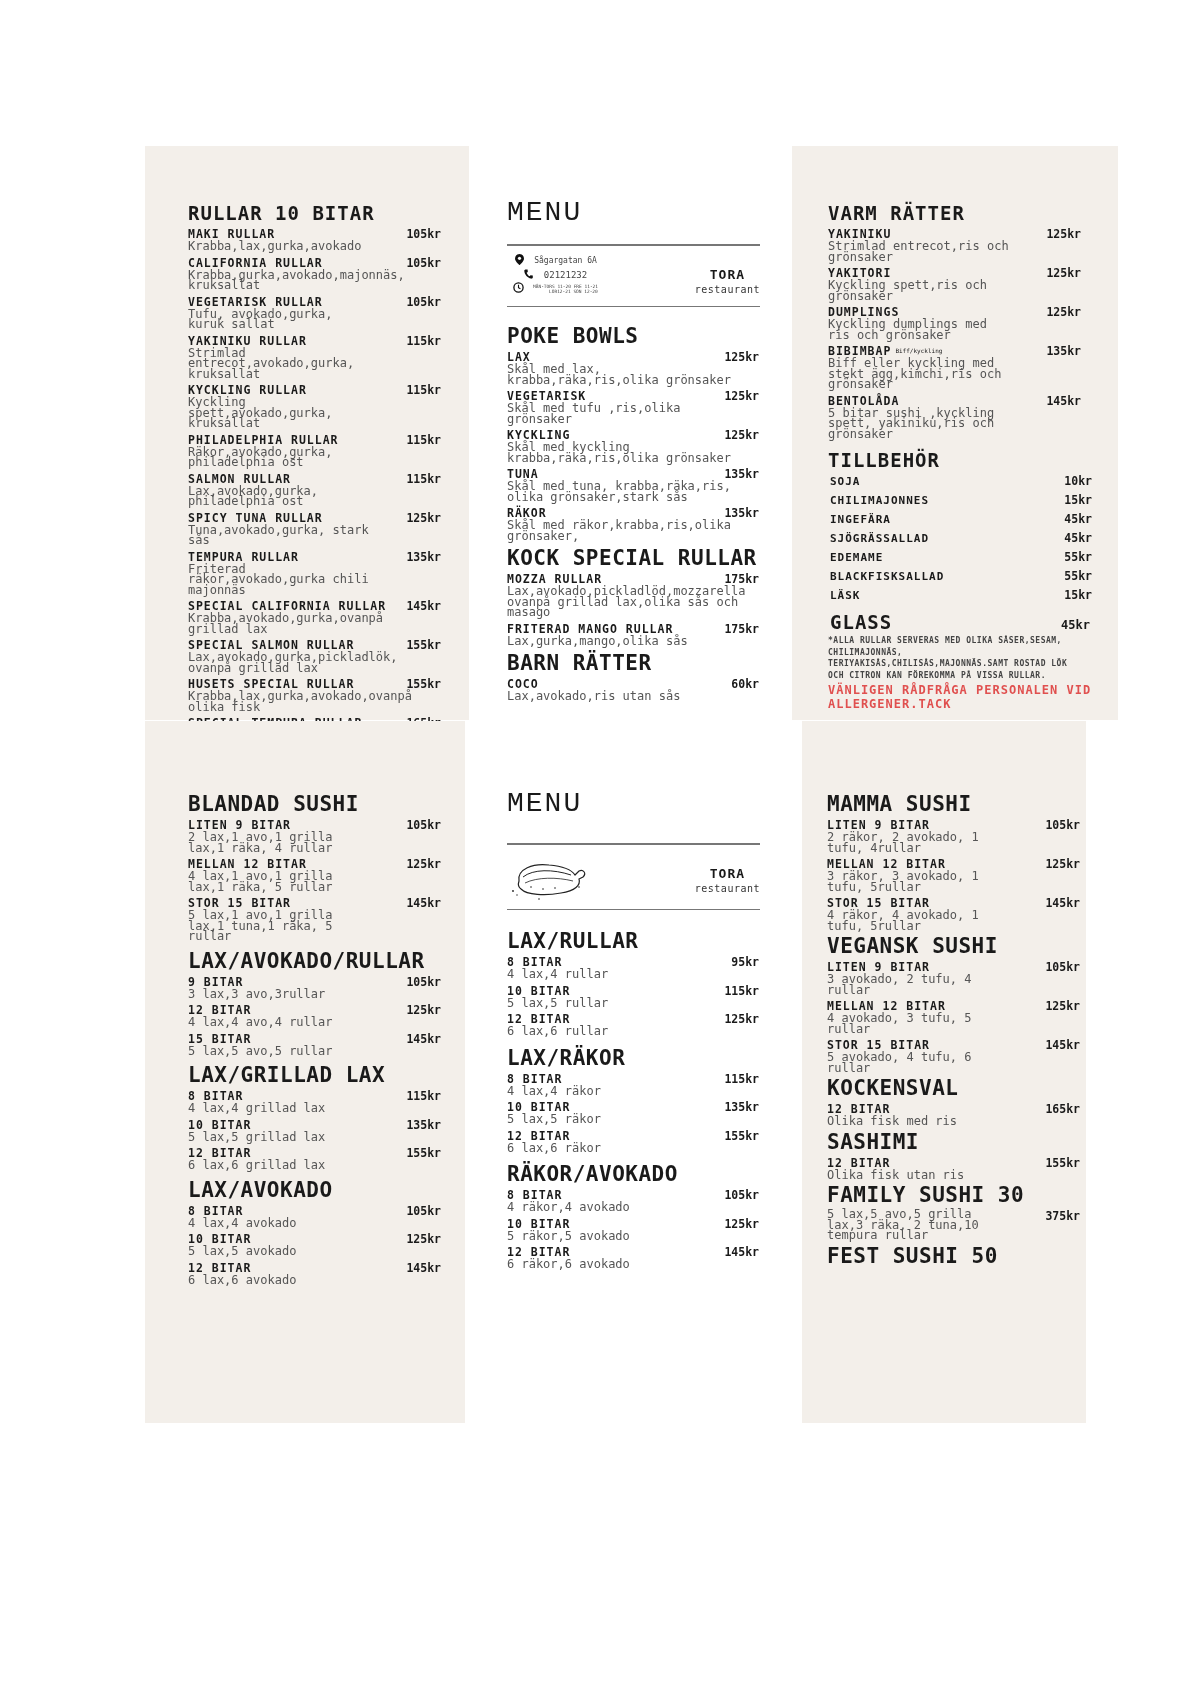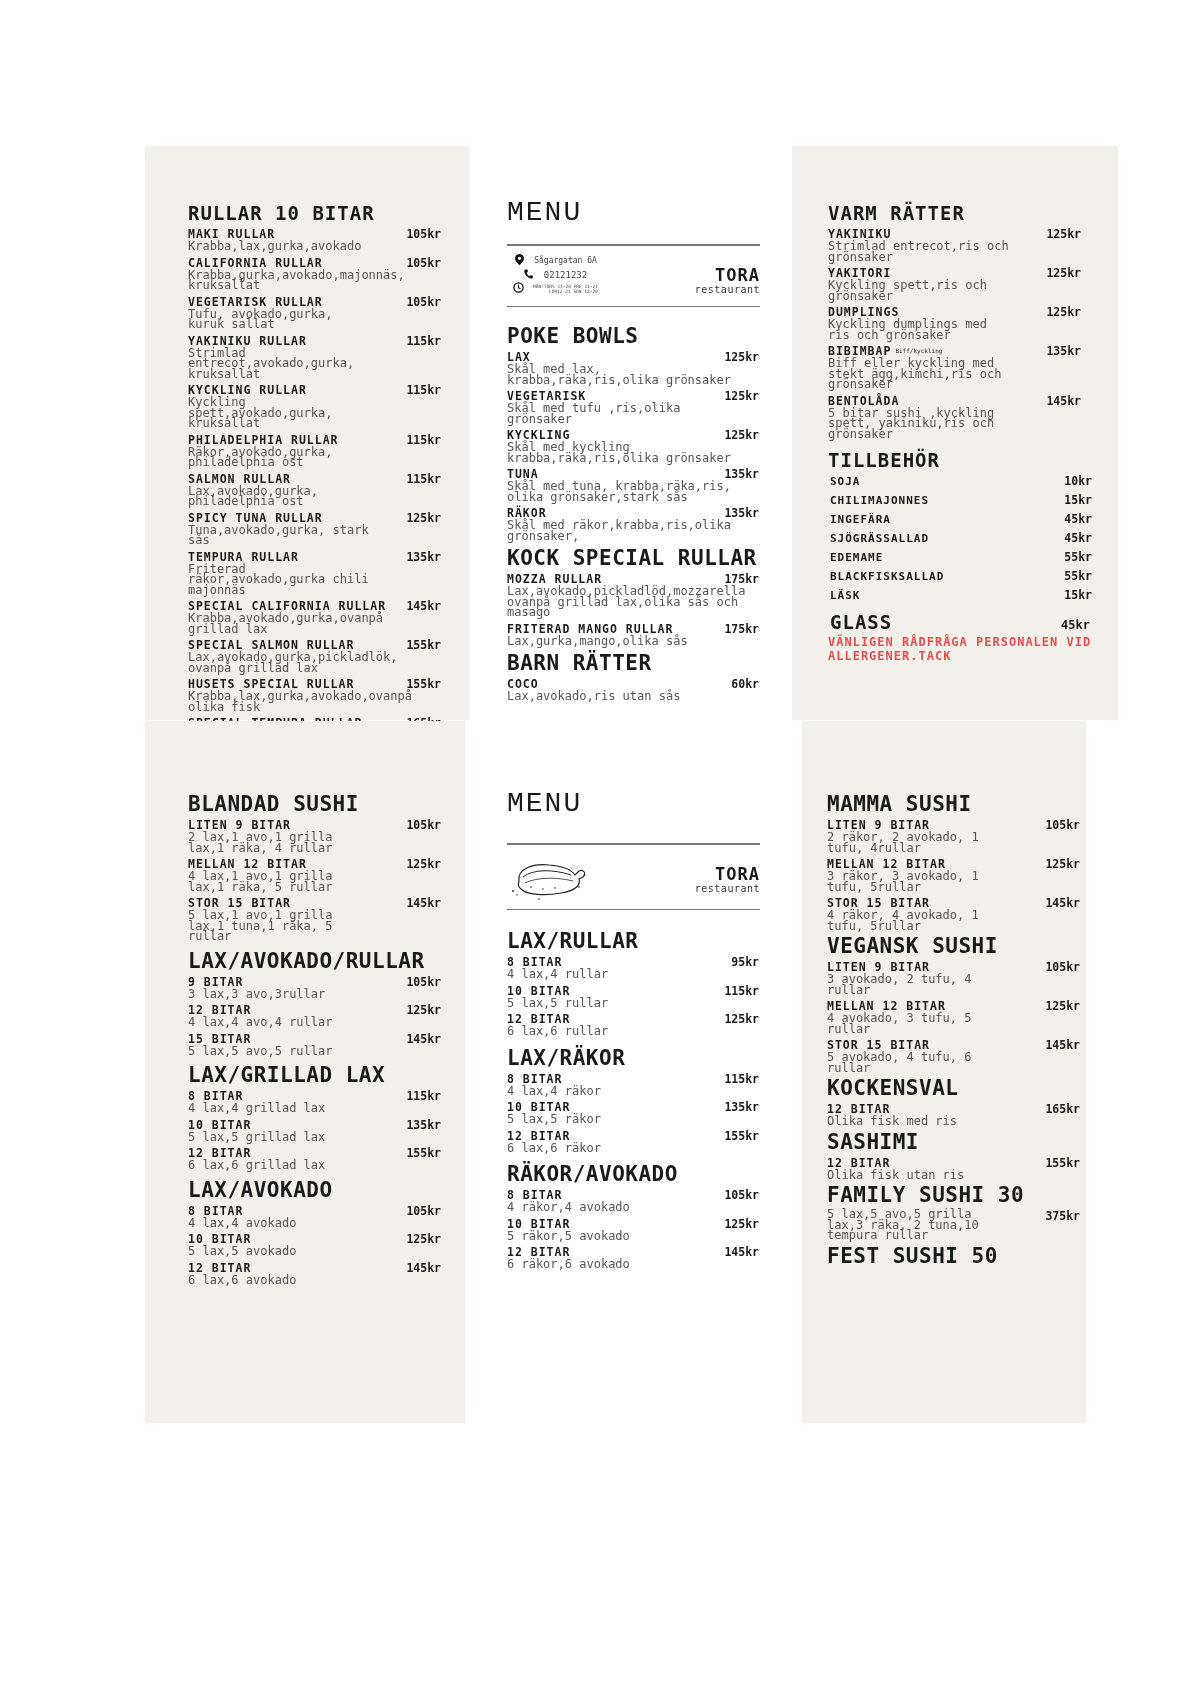--- a/index.html
+++ b/index.html
@@ -26,21 +26,21 @@
   .wide-desc .item-desc { max-width:240px; }
 
   .menu-title { font-family:Liberation Mono, monospace; font-size:28px; font-weight:normal; letter-spacing:2px; line-height:34px; margin:0; }
   .hr { height:1.5px; background:#777; width:253px; }
   .header-box { position:relative; width:253px; height:50px; margin:6px 0 4px 0; }
   .contact { position:absolute; left:4px; top:2px; font-size:8px; color:#444; }
   .contact-line { display:flex; align-items:center; height:14px;justify-content:center; }
   .contact-line .ico { width:14px; display:inline-block; font-size:10px; color:#111; text-align:center; margin-right:8px; }
   .contact-line .hours { font-size:4.5px; line-height:5px; }
   .brand { position:absolute; right:0; top:14px; text-align:right; }
-  .brand-name { font-weight:bold; font-size:17px; letter-spacing:1px; line-height:18px; }
+  .brand-name { font-weight:bold; font-size:13px; letter-spacing:1px; line-height:18px;text-align:center; }
   .brand-sub { font-size:10px; color:#333; letter-spacing:0.5px; }
   .sushi-art { position:absolute; left:2px; top:10px; width:80px; height:44px; }
 
   .note { font-size:8px; font-weight:bold; color:#444; line-height:11.5px; width:260px; letter-spacing:0.5px; margin-top:2px; }
   .warn { font-size:12px; font-weight:bold; color:#e0504f; line-height:14px; width:270px; letter-spacing:1px; margin-top:2px; }
   .acc .item-name { font-size:11px; }
   .acc .item { margin-bottom:4px; width:262px; padding-left:2px; }
 </style>
 </head>
 <body>
@@ -335,20 +335,21 @@
           <div class="item-price">15kr</div>
         </div>
       </div>
     </div>
   <div class="item" style="width:262px; margin-top:8px;">
     <div class="item-row">
       <div class="sec-title" style="margin:0; padding-left:2px;">GLASS</div>
       <div class="item-price" style="font-size:12px;">45kr</div>
     </div>
   </div>
+  <div class="note">*ALLA RULLAR SERVERAS MED OLIKA SÅSER,SESAM, CHILIMAJONNÄS, TERIYAKISÅS,CHILISÅS,MAJONNÄS.SAMT ROSTAD LÖK OCH CITRON KAN FÖREKOMMA PÅ VISSA RULLAR.</div>
   <div class="warn" style="color: rgb(224, 80, 79);">VÄNLIGEN RÅDFRÅGA PERSONALEN VID ALLERGENER.TACK</div>
 </div>
 
 <div class="panel cream p-bl">
   <div id="bl-sections">
       <div class="sec-title big">BLANDAD SUSHI</div>
       <div>
         <div class="item">
           <div class="item-row">
             <div class="item-name"><span>LITEN 9 BITAR</span></div>

